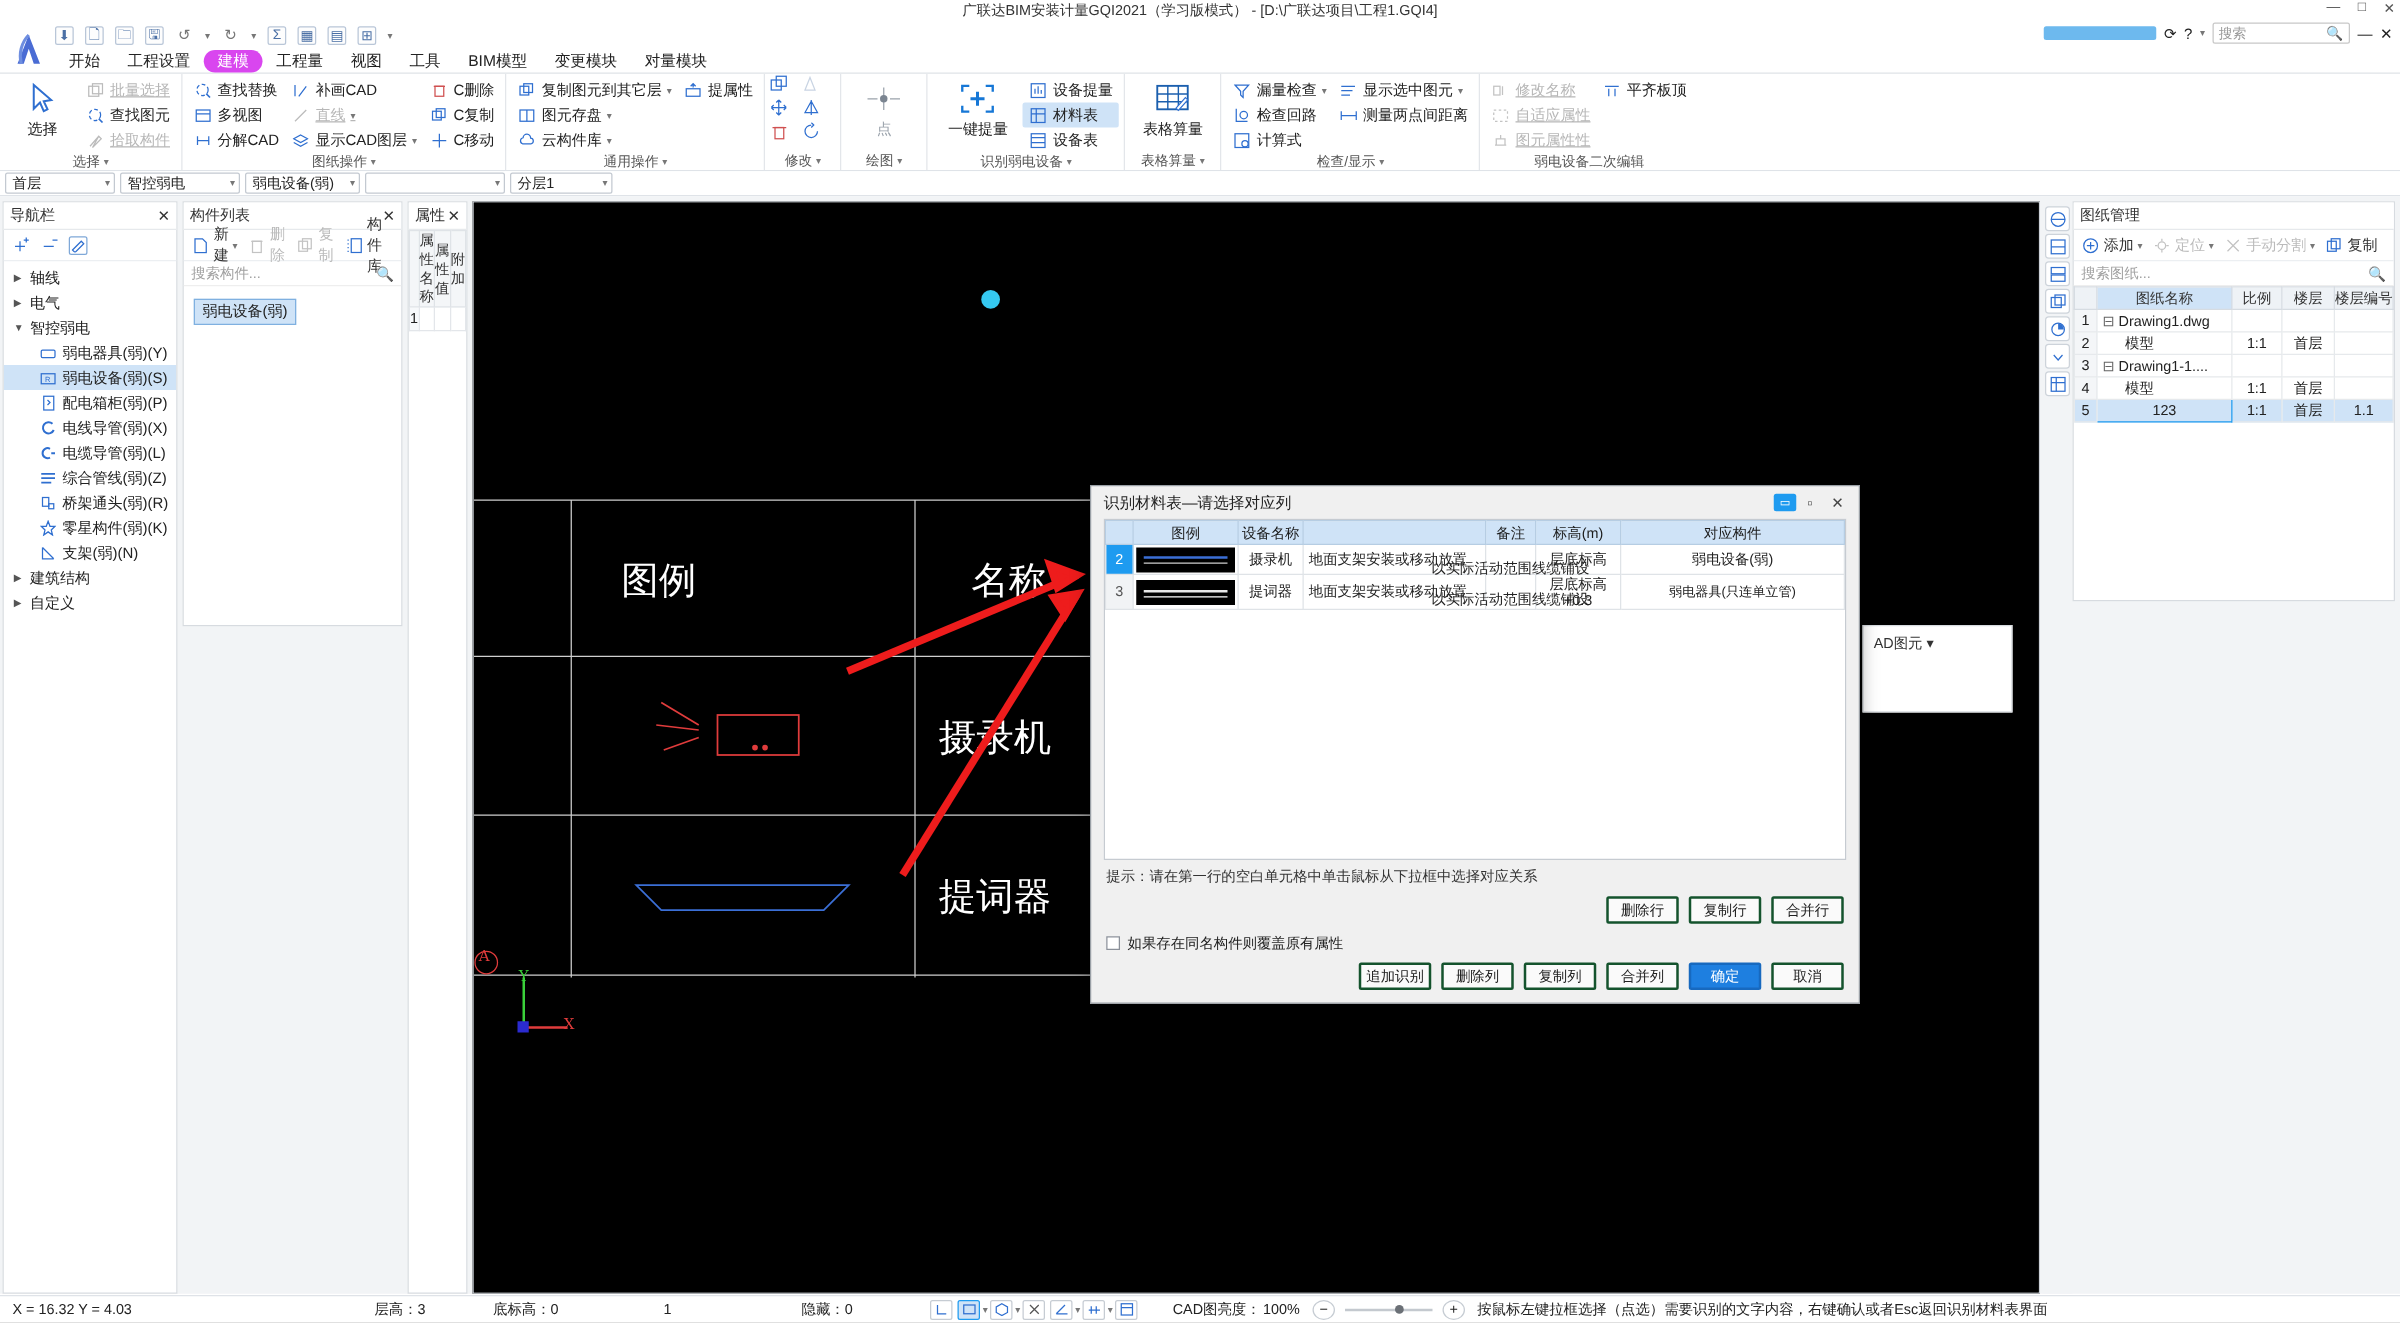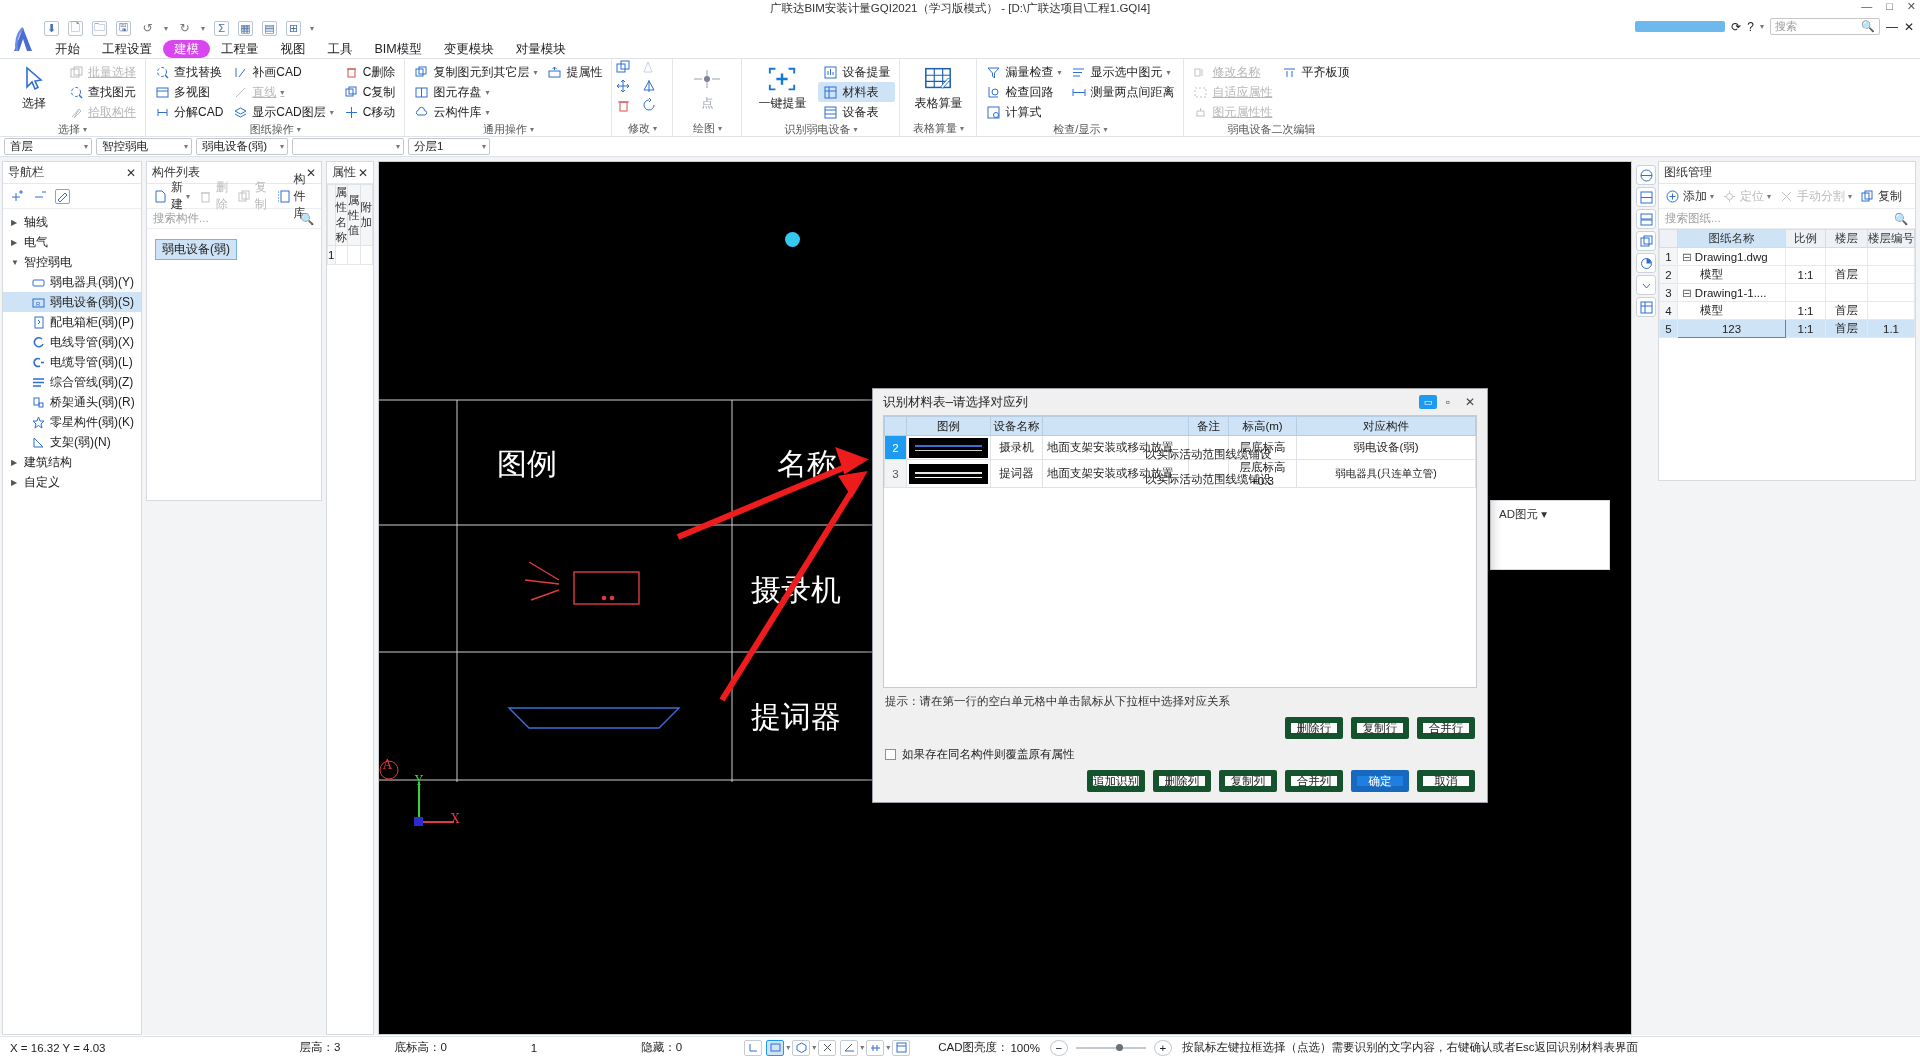--- a/index.html
+++ b/index.html
@@ -88,38 +88,38 @@
   .dtable { width:100%; border-collapse:collapse; font-size:11.5px; }
   .dtable th { background:#eef2f6; border:1px solid #d6dce2; height:18px; font-weight:normal; color:#333;}
   .dtable td { border:1px solid #e6e9ec; height:18px; text-align:center; color:#222;}
   .dtable tr.sel td { background:#cfe3f7; }
   .rownum { width:18px; background:#f4f6f8; text-align:center; color:#555;}
 
   
   .dlg { position:absolute; left:872px; top:388px; width:616px; height:415px; background:#f0f0f0;
          border:1px solid #9aa0a6; box-shadow:0 3px 14px rgba(0,0,0,.35); display:flex; flex-direction:column; }
   .dlghead { height:26px; display:flex; align-items:center; padding:0 6px 0 10px; font-size:12.5px; color:#222;}
-  .dlghead .t { flex:1;font-family:Liberation Mono, monospace; }
+  .dlghead .t { flex:1; }
   .dlgbtn { width:22px; height:20px; display:flex; align-items:center; justify-content:center; font-size:12px; color:#444;}
   .dlgbtn.blue { background:#1e9bf0; color:#fff; border-radius:2px; width:18px; height:14px; font-size:9px;}
   .dlgbody { flex:1; margin:0 10px; background:#fff; border:1px solid #c6cbd1; overflow:hidden;}
   .mtable { width:100%; border-collapse:collapse; font-size:11.5px; table-layout:fixed;}
   .mtable th { background:#cfe3f7; border:1px solid #b6cde3; height:19px; font-weight:normal; color:#1b1b1b;}
   .mtable td { border:1px solid #dfe3e7; height:24px; text-align:center; color:#222; padding:0 2px;}
   .mtable td.left { text-align:left; padding-left:4px;}
   .mtable tr.selrowhl td.idx { background:#1e9bf0; color:#fff; }
   .mtable td.idx { background:#f1f3f5; color:#555; width:22px;}
   .swatch { background:#000; height:20px; position:relative; }
   .swatch .l1 { position:absolute; left:6px; right:6px; top:7px; height:2px; background:#3b6fd6; }
   .swatch .l2 { position:absolute; left:6px; right:6px; top:12px; height:1px; background:#cfcfcf; }
   .hint { font-size:11.5px; color:#333; padding:6px 12px 0 12px;}
   .chkrow { display:flex; align-items:center; gap:6px; font-size:11.5px; padding:6px 12px 0 12px; color:#222;}
   .chk { width:11px; height:11px; border:1px solid #8b9099; background:#fff; }
   .dlgfoot { display:flex; justify-content:flex-end; gap:8px; padding:8px 12px 10px 12px;}
-  .dbtn { min-width:58px; height:22px; border:6px solid #14532d; background:#fafafa; font-size:11.5px;
+  .dbtn { min-width:58px; height:22px; border:2px solid #14532d; background:#fafafa; font-size:11.5px;
           display:flex; align-items:center; justify-content:center; border-radius:2px; color:#222;font-family:Liberation Mono, monospace;}
   .dbtn.primary { background:#1e7fe0; border-color:#1769bf; color:#fff; }
   .dlgfoot.top { padding-bottom:2px; }
 
   
   .status { height:22px; display:flex; align-items:center; gap:0; padding:0 6px; font-size:11.5px;
             background:#fff; border-top:1px solid #dfe3e8; color:#222; }
   .st { padding:0 14px; white-space:nowrap;}
   .sbtn { width:18px; height:16px; border:1px solid #c6ccd3; border-radius:2px; margin:0 2px; display:flex; align-items:center; justify-content:center;}
   .sbtn.sel { background:#cfe3f7; border-color:#1e9bf0; }

